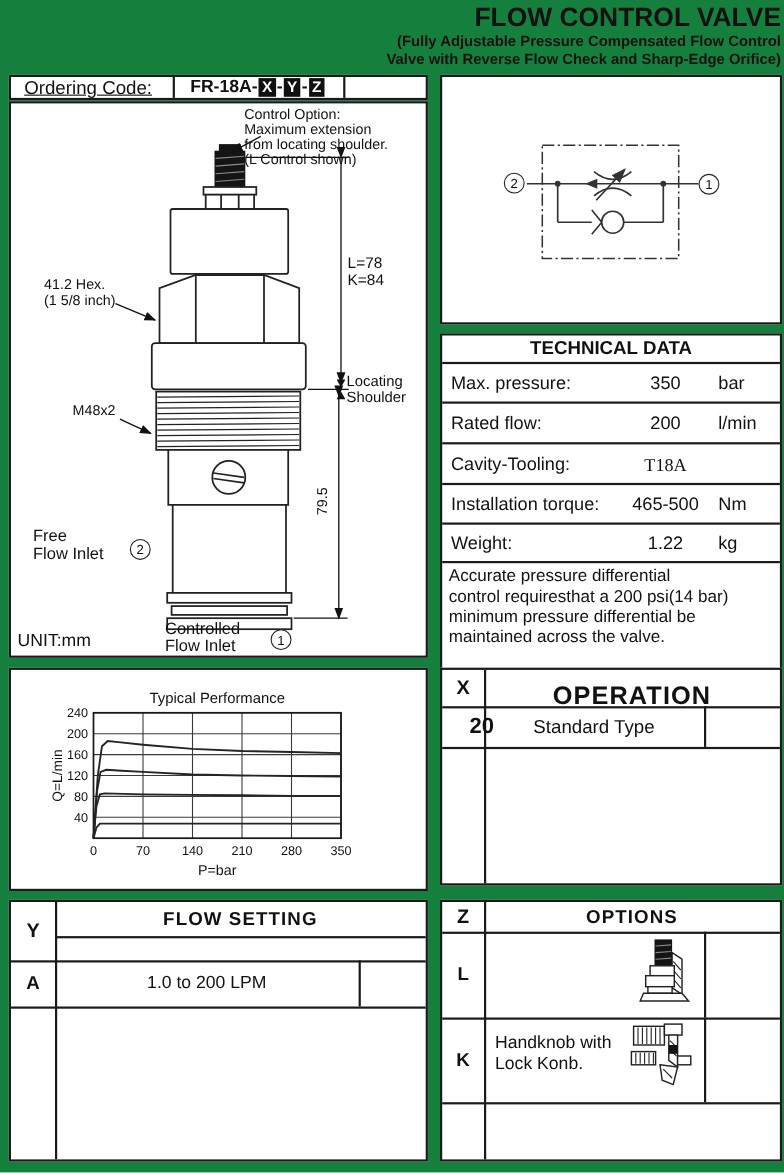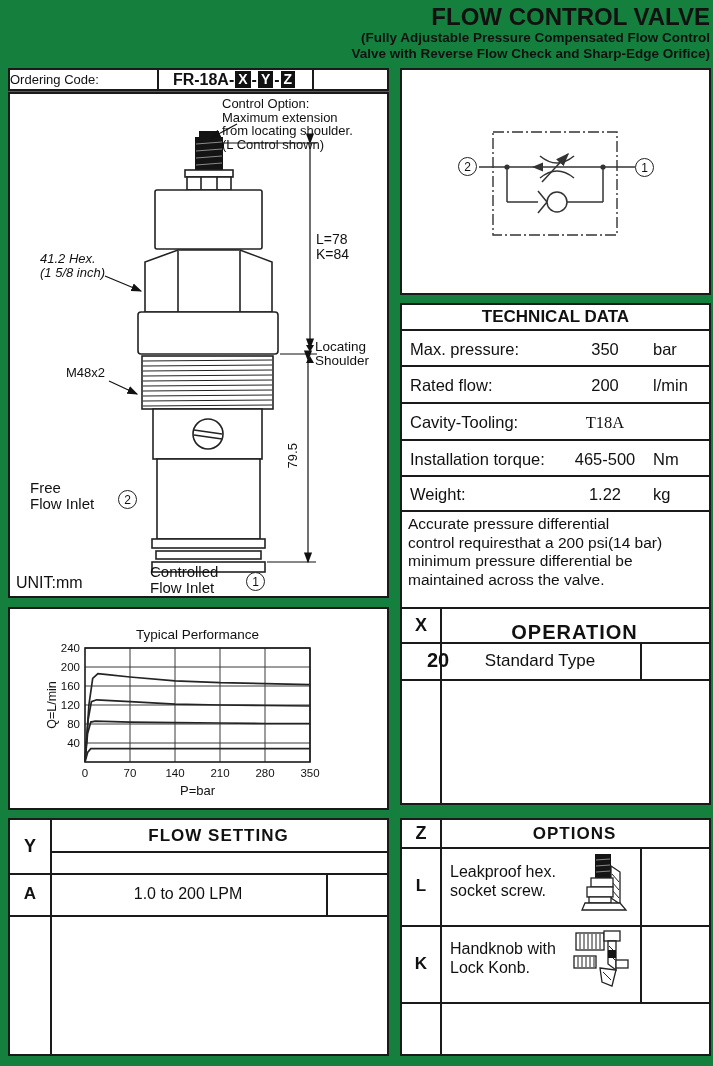--- a/index.html
+++ b/index.html
@@ -7,21 +7,21 @@
         font-family:"Liberation Sans",sans-serif;color:#111;}
   .box{position:absolute;border:2px solid #1a1a1a;box-sizing:border-box;background:#fff;}
   .abs{position:absolute;}
   .hline{position:absolute;background:#1a1a1a;height:2px;}
   .vline{position:absolute;background:#1a1a1a;width:2px;}
   .bold{font-weight:bold;}
   
   .title{position:absolute;top:3px;right:3px;font-size:24px;font-weight:bold;letter-spacing:0px;white-space:nowrap;}
   .sub{position:absolute;right:3px;font-size:13.5px;font-weight:bold;white-space:nowrap;}
   
-  .ord-label{position:absolute;left:0;top:0;height:100%;display:flex;align-items:center;font-size:13px;}
+  .ord-label{position:absolute;left:12px;top:0;height:100%;display:flex;align-items:center;font-size:17px;text-decoration:underline;}
   .ord-code{position:absolute;left:147px;width:155px;top:0;height:100%;display:flex;align-items:center;justify-content:center;
             font-size:16px;font-weight:bold;white-space:nowrap;}
   .codebox{display:inline-block;background:#111;color:#fff;padding:0 3px;margin:0 1px;font-size:14px;line-height:17px;}
   
   .dlab{position:absolute;font-size:13px;line-height:13.5px;white-space:nowrap;}
   .portcircle{position:absolute;width:19px;height:19px;border:1.6px solid #222;border-radius:50%;
               display:flex;align-items:center;justify-content:center;font-size:12px;background:#fff;box-sizing:border-box;}
   
   .trow{position:absolute;left:0;width:100%;display:flex;align-items:center;box-sizing:border-box;border-bottom:2px solid #1a1a1a;}
   .trow .lab{flex:1;padding-left:8px;font-size:16.5px;}
@@ -126,21 +126,21 @@
         <line x1="99" y1="287" x2="127" y2="300" marker-end="url(#ah)"></line>
       </g>
     </svg>
 
     <div class="dlab" style="left:212px;top:3px;">
       <div>Control Option:</div>
       <div>Maximum extension</div>
       <div>from locating shoulder.</div>
       <div>(L Control shown)</div>
     </div>
-    <div class="dlab" style="left:30px;top:158px;font-style:italic;">
+    <div class="dlab" style="left:30px;top:158px;">
       <div>41.2 Hex.</div>
       <div>(1 5/8 inch)</div>
     </div>
     <div class="dlab" style="left:306px;top:138px;font-size:14px;line-height:15px;">
       <div>L=78</div>
       <div>K=84</div>
     </div>
     <div class="dlab" style="left:305px;top:246px;font-size:13.5px;line-height:14px;">
       <div>Locating</div>
       <div>Shoulder</div>
@@ -258,21 +258,21 @@
         <text transform="translate(46,96) rotate(-90)" text-anchor="middle" font-size="12.5">Q=L/min</text>
       </svg>
   </div>
 
   <div class="box" style="left:400px;top:607px;width:311px;height:198px;">
     <div class="vline" style="left:38px;top:0;height:100%;"></div>
     <div class="hline" style="left:0;top:33px;width:100%;"></div>
     <div class="hline" style="left:0;top:70px;width:100%;"></div>
     <div class="vline" style="left:238px;top:33px;height:37px;"></div>
     <div class="cell bold" style="left:0;top:0;width:38px;height:33px;font-size:18px;">X</div>
-    <div class="cell bold" style="left:38px;top:0;width:269px;height:46px;font-size:20px;letter-spacing:1px;">OPERATION</div>
+    <div class="cell bold" style="left:38px;top:0;width:269px;height:46px;font-size:23px;letter-spacing:1px;">OPERATION</div>
     <div class="cell bold" style="left:0;top:33px;width:29px;height:37px;font-size:20px;padding-left:36px;">20</div>
     <div class="cell" style="left:38px;top:33px;width:200px;height:37px;font-size:17px;">Standard Type</div>
   </div>
 
   <div class="box" style="left:8px;top:818px;width:381px;height:238px;">
     <div class="vline" style="left:40px;top:0;height:100%;"></div>
     <div class="hline" style="left:40px;top:31px;width:337px;"></div>
     <div class="hline" style="left:0;top:53px;width:100%;"></div>
     <div class="hline" style="left:0;top:95px;width:100%;"></div>
     <div class="vline" style="left:316px;top:53px;height:42px;"></div>
@@ -286,24 +286,20 @@
     <div class="vline" style="left:38px;top:0;height:100%;"></div>
     <div class="hline" style="left:0;top:27px;width:100%;"></div>
     <div class="hline" style="left:0;top:105px;width:100%;"></div>
     <div class="hline" style="left:0;top:182px;width:100%;"></div>
     <div class="vline" style="left:238px;top:27px;height:78px;"></div>
     <div class="vline" style="left:238px;top:105px;height:77px;"></div>
     <div class="cell bold" style="left:0;top:0;width:38px;height:27px;font-size:18px;">Z</div>
     <div class="cell bold" style="left:38px;top:0;width:269px;height:27px;font-size:17px;letter-spacing:1px;">OPTIONS</div>
 
     <div class="cell bold" style="left:0;top:27px;width:38px;height:78px;font-size:17px;">L</div>
-    <div class="abs" style="left:48px;top:42px;font-size:16px;line-height:19px;">
-      <div>Leakproof hex.</div>
-      <div>socket screw.</div>
-    </div>
     <svg class="abs" style="left:178px;top:32px;" width="52" height="66" viewBox="0 0 52 66">
       <rect x="15" y="2" width="16" height="24" fill="#141414"></rect>
       <line x1="16" y1="8" x2="30" y2="7" stroke="#888"></line>
         <line x1="16" y1="14" x2="30" y2="13" stroke="#888"></line>
       <line x1="16" y1="20" x2="30" y2="19" stroke="#888"></line>
       <polygon points="31,14 40,20 40,52 31,46" fill="#fff" stroke="#222" stroke-width="1.3"></polygon>
       <line x1="32" y1="22" x2="39" y2="30" stroke="#222"></line>
         <line x1="32" y1="30" x2="39" y2="38" stroke="#222"></line>
       <line x1="32" y1="38" x2="39" y2="46" stroke="#222"></line>
       <rect x="11" y="26" width="22" height="9" fill="#fff" stroke="#222" stroke-width="1.3"></rect>

